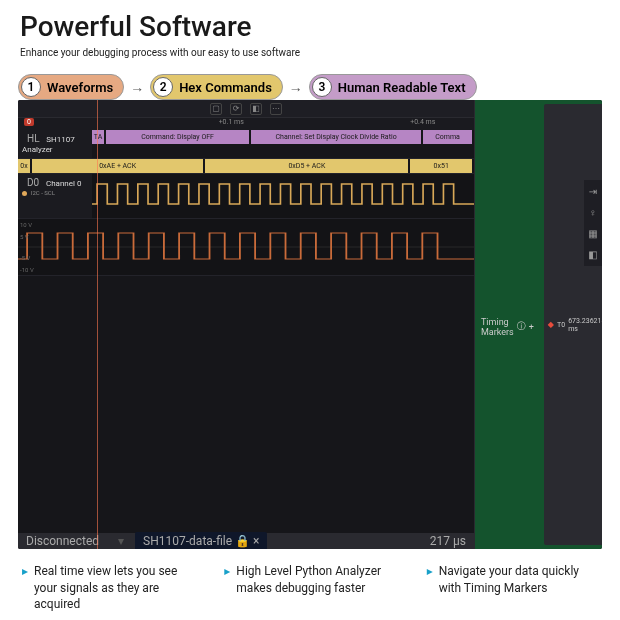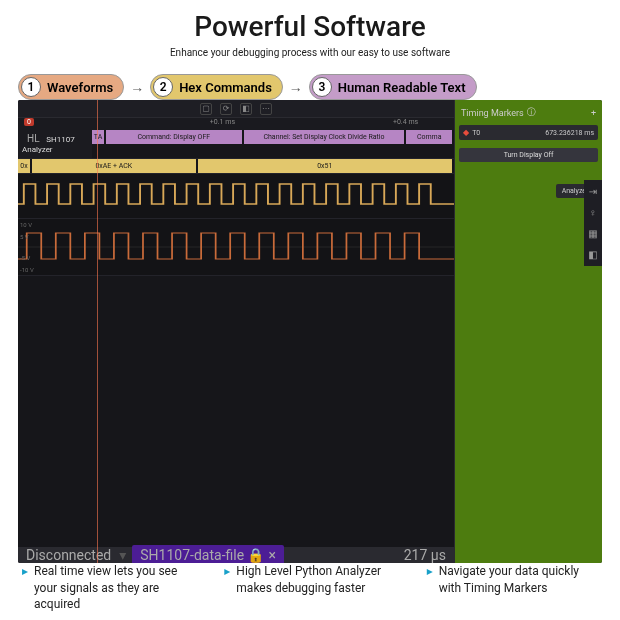--- a/index.html
+++ b/index.html
@@ -1,33 +1,33 @@
 <!DOCTYPE html>
 <html><head>
 <meta charset="utf-8">
 <style>
   * { box-sizing: border-box; margin: 0; padding: 0; }
   body { width: 620px; height: 620px; font-family: -apple-system, BlinkMacSystemFont, "Segoe UI", Roboto, sans-serif; background: #fff; overflow: hidden; }
   .page { display: flex; flex-direction: column; height: 100%; }
   
-  .hero { text-align: center; padding: 10px 20px 8px; }
+  .hero { text-align: left; padding: 10px 20px 8px; }
   .hero h1 { font-size: 28px; font-weight: 500; color: #1a1a1a; }
   .hero p { font-size: 10px; color: #222; margin-top: 4px; }
 
   .call-row { display: flex; align-items: center; gap: 6px; padding: 8px 18px 0; }
   .pill { display: flex; align-items: center; border: 1px solid #999; border-radius: 14px; padding: 2px 10px 2px 2px; font-size: 13px; font-weight: 600; }
   .pill .num { width: 20px; height: 20px; background: #fff; border: 1px solid #666; border-radius: 50%; display: flex; align-items: center; justify-content: center; font-size: 12px; margin-right: 6px; }
   .pill-1 { background: #e6a982; }
   .pill-2 { background: #e2c76d; }
   .pill-3 { background: #c49cc8; }
   .arrow { font-size: 14px; color: #555; }
 
   .app { position: relative; margin: 0 18px; flex: 1; background: #16161a; color: #c9c9c9; font-size: 9px; border-radius: 2px; overflow: hidden; display: flex; }
   .main-col { flex: 1; display: flex; flex-direction: column; position: relative; }
-  .right-panel { width: 148px; background: #4d7c0f; border-left: 1px solid #2a2a30; display: flex; flex-direction: column; }
+  .right-panel { width: 128px; background: #14532d; border-left: 1px solid #2a2a30; display: flex; flex-direction: row; }
   .rt-label { font-size: 10px; padding: 2px 5px; color: #aaa; }
 
   .topbar { height: 18px; background: #1e1e24; display: flex; align-items: center; justify-content: center; gap: 8px; border-bottom: 1px solid #2a2a30; font-size: 8px; color: #888; }
   .tb-btn { width: 12px; height: 12px; border: 1px solid #444; border-radius: 2px; display: flex; align-items: center; justify-content: center; font-size: 8px; }
 
   .time-ruler { height: 12px; background: #1a1a1f; position: relative; font-size: 7px; color: #888; display:flex; align-items:center; }
   .ruler-mark { position: absolute; top: 0; white-space: nowrap; }
   .ruler-zero { left: 6px; background: #c0392b; color: #fff; padding: 0 3px; border-radius: 2px; font-size: 7px; }
   
   .row { display: flex; border-bottom: 1px solid #23232a; }
@@ -50,28 +50,28 @@
   .wave svg { width: 100%; height: 100%; display: block; }
 
   .side-title { padding: 6px 6px 2px; font-size: 9px; color: #ccc; display: flex; align-items: center; gap: 3px; }
   .marker-pill { margin: 4px; background: #2a2a30; border-radius: 2px; padding: 3px 4px; font-size: 7px; display: flex; align-items: center; gap: 3px; }
   .marker-pill .diamond { color: #e74c3c; font-size: 8px; }
   .action-chip { margin:4px; background:#35353d; padding:3px 4px; font-size:7px; color:#ddd; border-radius:2px; text-align:center; }
   .analyzers-chip { margin-top: 18px; margin-left: auto; margin-right: 4px; background: #2a2a30; padding: 3px 6px; font-size: 7px; border-radius: 2px; width: fit-content; color: #ccc; }
   .right-icons { position: absolute; right: 0; top: 80px; width: 18px; background: #1e1e24; display: flex; flex-direction: column; align-items: center; gap: 10px; padding: 6px 0; }
   .ri { font-size: 10px; color: #999; }
 
-  .statusbar { height: 16px; background: #2a2a30; display: flex; align-items: center; font-size: 14px; color: #aaa; }
+  .statusbar { height: 16px; background: #2a2a30; display: flex; align-items: center; font-size: 12px; color: #aaa; gap: 11px; }
   .statusbar .sb-left { padding: 0 8px; }
-  .statusbar .tab { background: #4c1d95; padding: 2px 8px; margin-left: 6px; border-radius: 2px 2px 0 0; }
+  .statusbar .tab { background: #0f172a; padding: 2px 8px; border-radius: 2px 2px 0 0; }
   .statusbar .spacer { flex: 1; }
 
   .pointer-line { position: absolute; width: 1px; background: rgba(255,120,80,0.6); top: 0; bottom: 0; pointer-events: none; }
 
-  .bullets { display: flex; gap: 31px; padding: 0 22px 8px; }
+  .bullets { display: flex; gap: 31px; padding: 14px 22px 8px; }
   .bullets .b { flex: 1; font-size: 12px; color: #222; position: relative; padding-left: 12px; line-height: 1.35; }
   .bullets .b::before { content: "▸"; position: absolute; left: 0; top: 0; color: #18a0c9; font-size: 12px; }
 </style>
 </head>
 <body>
 
 <div class="page">
   <div class="hero">
     <h1>Powerful Software</h1>
     <p>Enhance your debugging process with our easy to use software</p>
@@ -118,25 +118,32 @@
           <div class="pblk" style="flex:0 0 38%">Command: Display OFF</div>
           <div class="pblk" style="flex:0 0 45%">Channel: Set Display Clock Divide Ratio</div>
           <div class="pblk" style="flex:1">Comma</div>
         </div>
       </div>
 
       <div class="row data-row">
         <div class="track">
           <div class="dblk" style="flex:0 0 14px">0x</div>
           <div class="dblk" style="flex:0 0 38%">0xAE + ACK</div>
+          <div class="dblk" style="flex:0 0 45%">0xD5 + ACK</div>
           <div class="dblk" style="flex:1">0x51</div>
         </div>
       </div>
 
       <div class="row digital-row">
+        <div class="label">
+          <span class="rt-label">D0</span>
+          <span class="ch-name">Channel 0</span><br>
+          <span class="dot dot-orange"></span>
+          <span class="ch-sub">I2C - SCL</span>
+        </div>
         <div class="track wave">
           <svg viewBox="0 0 300 44" preserveAspectRatio="none">
             <path d="M0 30 L4 30 L4 10 L12 10 L12 30 L20 30 L20 10 L28 10 L28 30 L36 30 L36 10 L44 10 L44 30 L52 30 L52 10 L60 10 L60 30 L68 30 L68 10 L76 10 L76 30 L84 30 L84 10 L92 10 L92 30 L100 30 L100 10 L108 10 L108 30 L116 30 L116 10 L124 10 L124 30 L132 30 L132 10 L140 10 L140 30 L148 30 L148 10 L156 10 L156 30 L164 30 L164 10 L172 10 L172 30 L180 30 L180 10 L188 10 L188 30 L196 30 L196 10 L204 10 L204 30 L212 30 L212 10 L220 10 L220 30 L228 30 L228 10 L236 10 L236 30 L244 30 L244 10 L252 10 L252 30 L260 30 L260 10 L268 10 L268 30 L276 30 L276 10 L284 10 L284 30 L300 30" stroke="#d8a858" stroke-width="1.3" fill="none"></path>
           </svg>
         </div>
       </div>
 
       <div class="row analog-row">
         <div class="track wave" style="position:relative">
           <span style="position:absolute;left:2px;top:2px;font-size:6px;color:#666">10 V</span>

